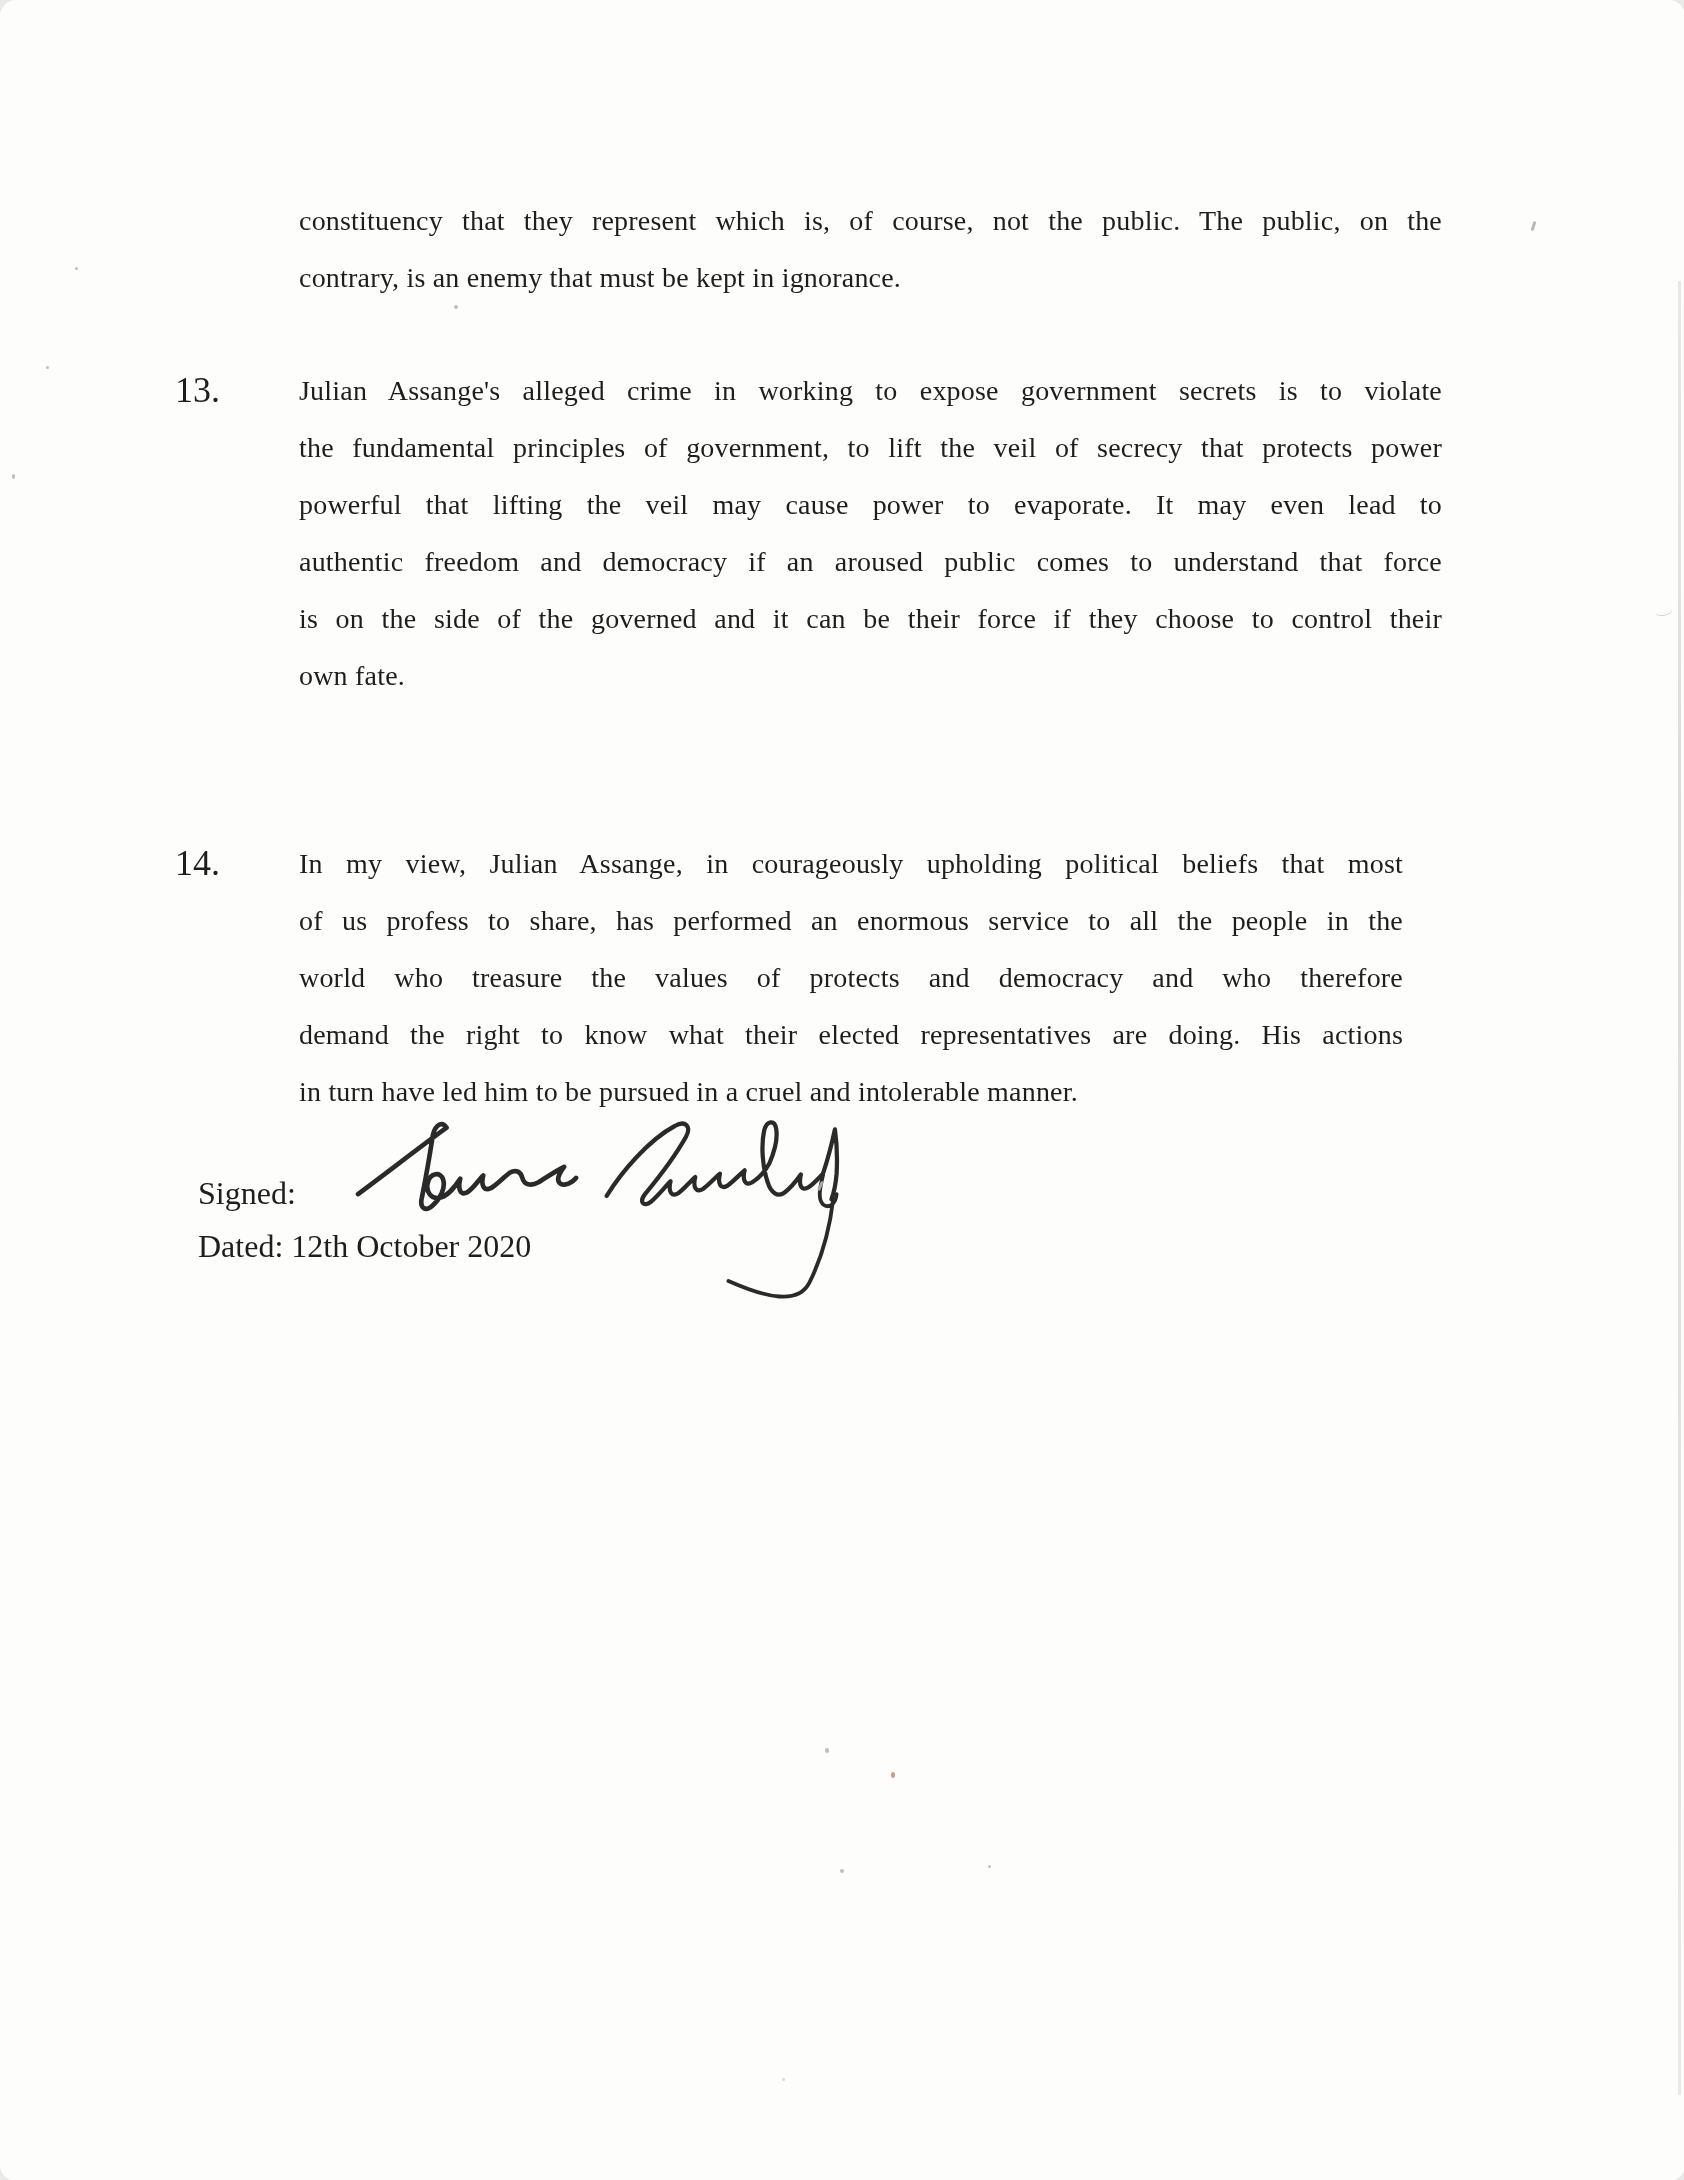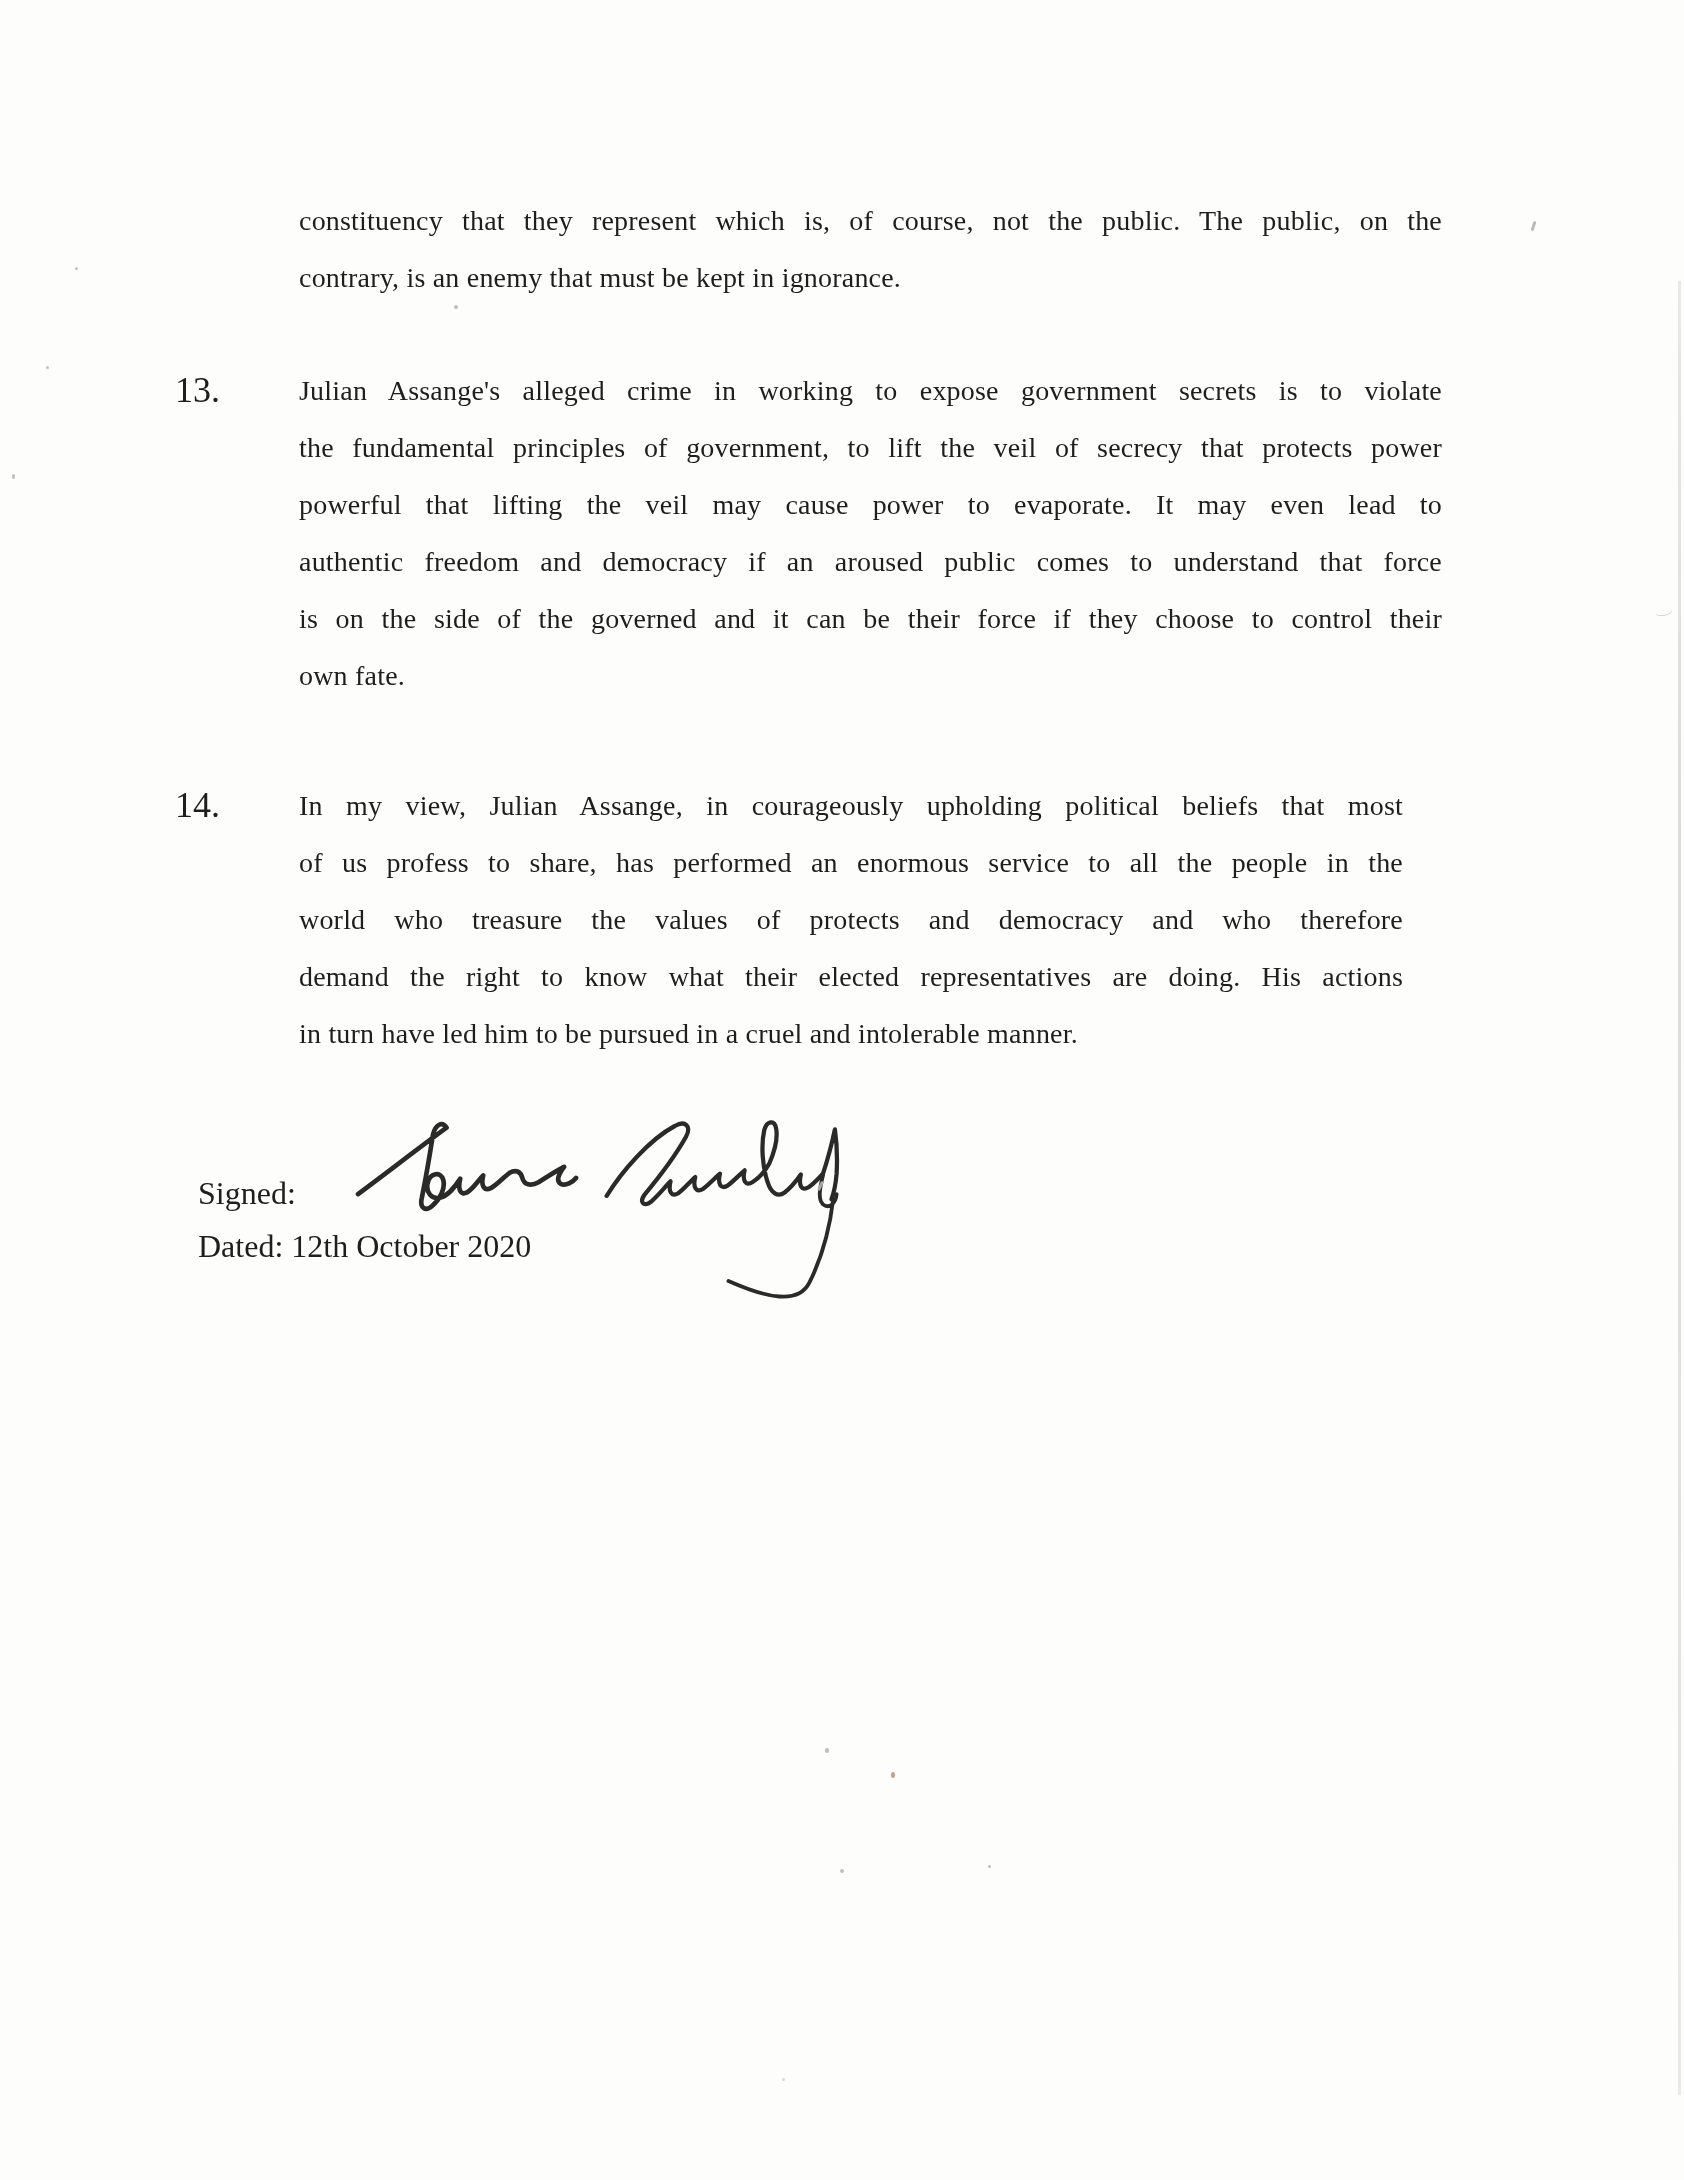--- a/index.html
+++ b/index.html
@@ -3,20 +3,21 @@
 <meta charset="utf-8">
 <style>
   html,body{margin:0;padding:0;background:#e9e9e9;}
   .page{
     position:relative;
     width:1685px;height:2181px;
     background:#fdfdfc;
     overflow:hidden;
     font-family:"Liberation Serif","DejaVu Serif",serif;
     color:#1e1e1e;
+    border-radius:16px;
   }
   .para{position:absolute;left:299px;}
   .para .line{
     font-size:28px;
     line-height:57px;
     text-align:justify;
     text-align-last:justify;
     white-space:normal;
     letter-spacing:0.2px;
   }
@@ -60,21 +61,21 @@
   <div class="para measure-a" style="top:362px">
     <span class="para-number">13.</span>
     <div class="line">Julian Assange's alleged crime in working to expose government secrets is to violate</div>
     <div class="line">the fundamental principles of government, to lift the veil of secrecy that protects power</div>
     <div class="line">powerful that lifting the veil may cause power to evaporate. It may even lead to</div>
     <div class="line">authentic freedom and democracy if an aroused public comes to understand that force</div>
     <div class="line">is on the side of the governed and it can be their force if they choose to control their</div>
     <div class="line last">own fate.</div>
   </div>
 
-  <div class="para measure-b" style="top:777px">
+  <div class="para measure-b" style="top:835px">
     <span class="para-number">14.</span>
     <div class="line">In my view, Julian Assange, in courageously upholding political beliefs that most</div>
     <div class="line">of us profess to share, has performed an enormous service to all the people in the</div>
     <div class="line">world who treasure the values of protects and democracy and who therefore</div>
     <div class="line">demand the right to know what their elected representatives are doing. His actions</div>
     <div class="line last">in turn have led him to be pursued in a cruel and intolerable manner.</div>
   </div>
 
   <div class="label-line" style="top:1165px">Signed:</div>
   <div class="label-line" style="top:1218px">Dated: 12th October 2020</div>

